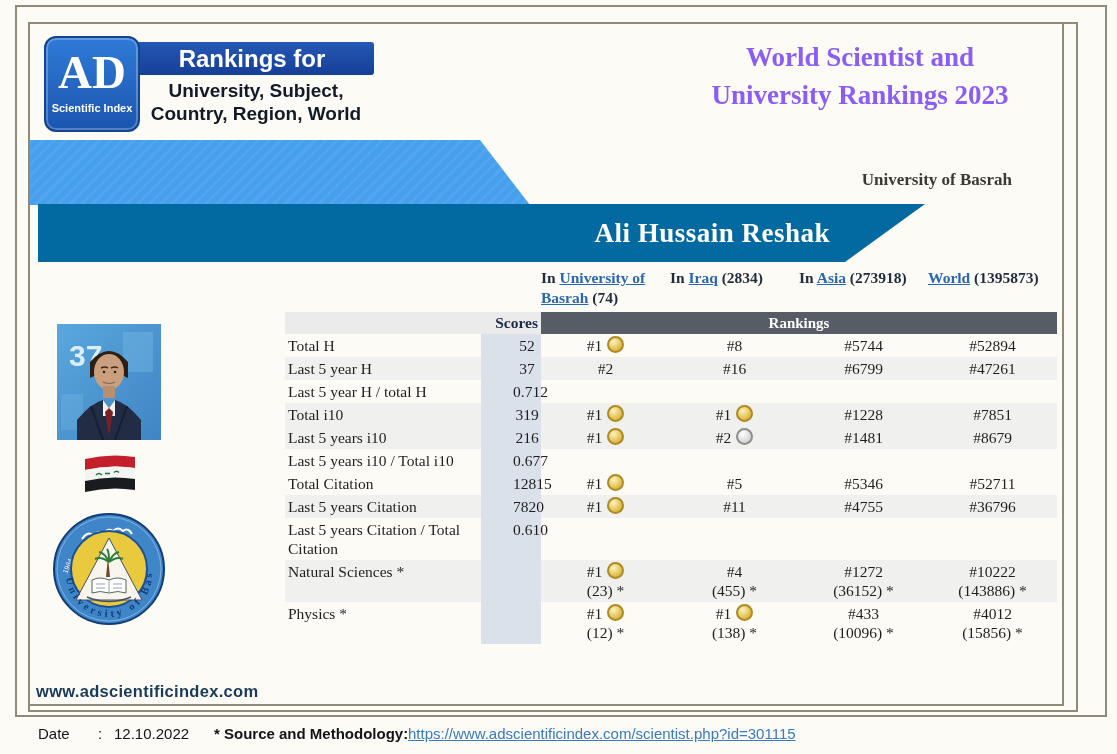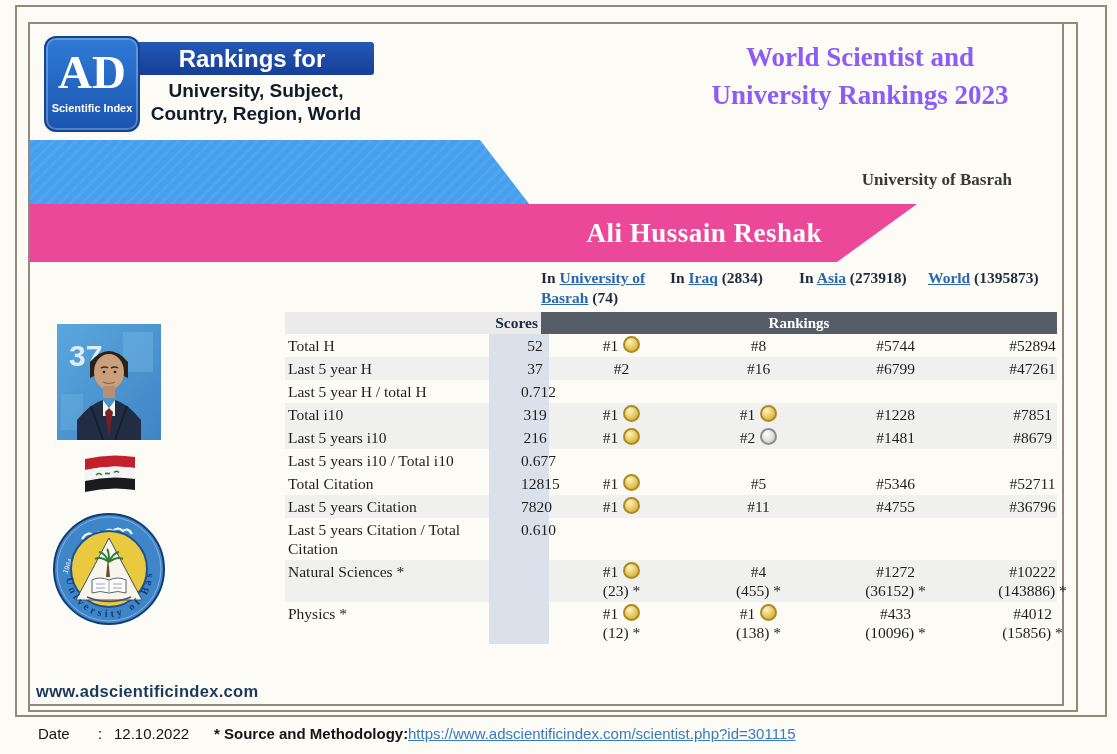--- a/index.html
+++ b/index.html
@@ -28,42 +28,42 @@
   
   .main-title{position:absolute;left:660px;top:38px;width:400px;text-align:center;
     color:#8b5cf6;font-weight:bold;font-size:27px;line-height:38px;}
 
   
   .blue-band{position:absolute;left:30px;top:140px;width:500px;height:65px;background:#47a0ee;
     clip-path:polygon(0 0,450px 0,100% 100%,0 100%);
     background-image:repeating-linear-gradient(135deg,rgba(255,255,255,.06) 0 3px,rgba(255,255,255,0) 3px 8px);}
   .univ-name{position:absolute;left:600px;top:170px;width:412px;text-align:right;
     color:#3a3a33;font-weight:bold;font-size:17px;}
-  .navy-banner{position:absolute;left:30px;top:204px;width:887px;height:58px;background:#ec4899;
+  .navy-banner{position:absolute;left:38px;top:204px;width:887px;height:58px;background:#0369a1;
     clip-path:polygon(0 0,100% 0,calc(100% - 80px) 100%,0 100%);z-index:5;}
   .scientist-name{position:absolute;right:95px;top:0;height:58px;line-height:58px;
     color:#fff;font-weight:bold;font-size:27px;letter-spacing:.5px;}
 
   
   .photo{position:absolute;left:57px;top:324px;width:104px;height:116px;}
   .flag{position:absolute;left:83px;top:452px;width:54px;height:44px;}
   .seal{position:absolute;left:52px;top:512px;width:114px;height:114px;}
 
   
   .rank-table{position:absolute;left:285px;top:268px;width:772px;font-size:15.5px;color:#1e1e1e;}
   .grid{display:grid;grid-template-columns:196px 60px 129px 129px 129px 129px;}
   .thead{min-height:42px;align-items:start;}
   .col-head{text-align:left;font-weight:bold;line-height:20px;color:#1f2c3d;}
   .hlink{color:#2a67b1;text-decoration:underline;font-weight:bold;cursor:pointer;}
   .subhead{height:22px;margin-top:2px;}
   .subhead .shcell{background:#ebebeb;height:22px;}
   .scores-h{font-weight:bold;color:#1b2b4a;text-align:right;line-height:22px;padding-right:3px;box-sizing:border-box;}
   .rankings-bar{grid-column:3/7;background:#575d66;color:#fff;font-weight:bold;text-align:center;
     line-height:22px;font-size:15px;height:22px;}
-  .trow{align-items:stretch;gap:8px;}
+  .trow{align-items:stretch;}
   .trow.shaded{background:#f0f0ee;}
   .cell{padding:2px 0;line-height:19px;}
   .cell.label{padding-left:3px;}
   .cell.score{background:#dbe1eb;text-align:center;padding-left:32px;}
   .cell.rank{text-align:center;}
   .rsub{line-height:19px;}
   .medal{display:inline-block;width:13px;height:13px;border-radius:50%;margin-left:5px;vertical-align:-2px;}
   .medal.gold{background:radial-gradient(circle at 35% 30%,#fdf3c2,#e3c253 60%,#c8a030);border:2px solid #ad8a22;}
   .medal.silver{background:radial-gradient(circle at 35% 30%,#ffffff,#dcdcdc 60%,#bdbdbd);border:2px solid #8d8d8d;}
 

